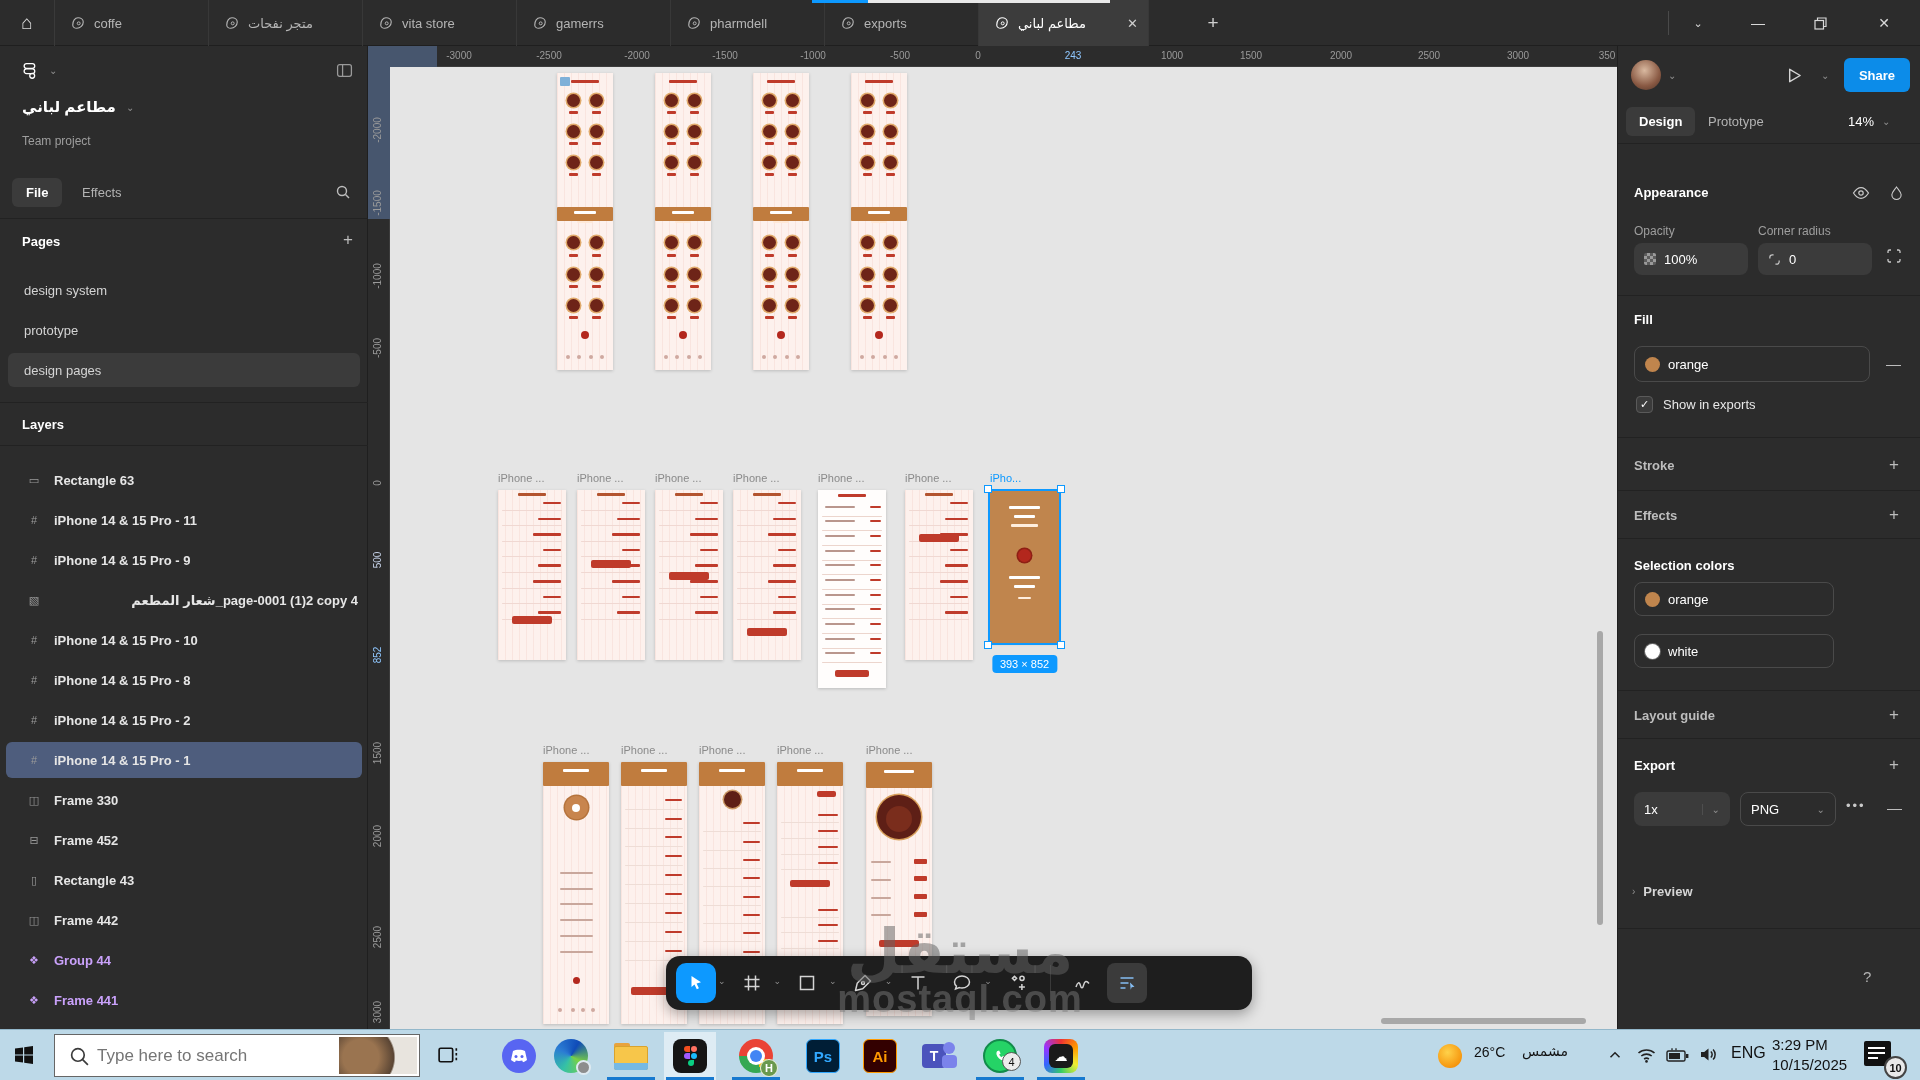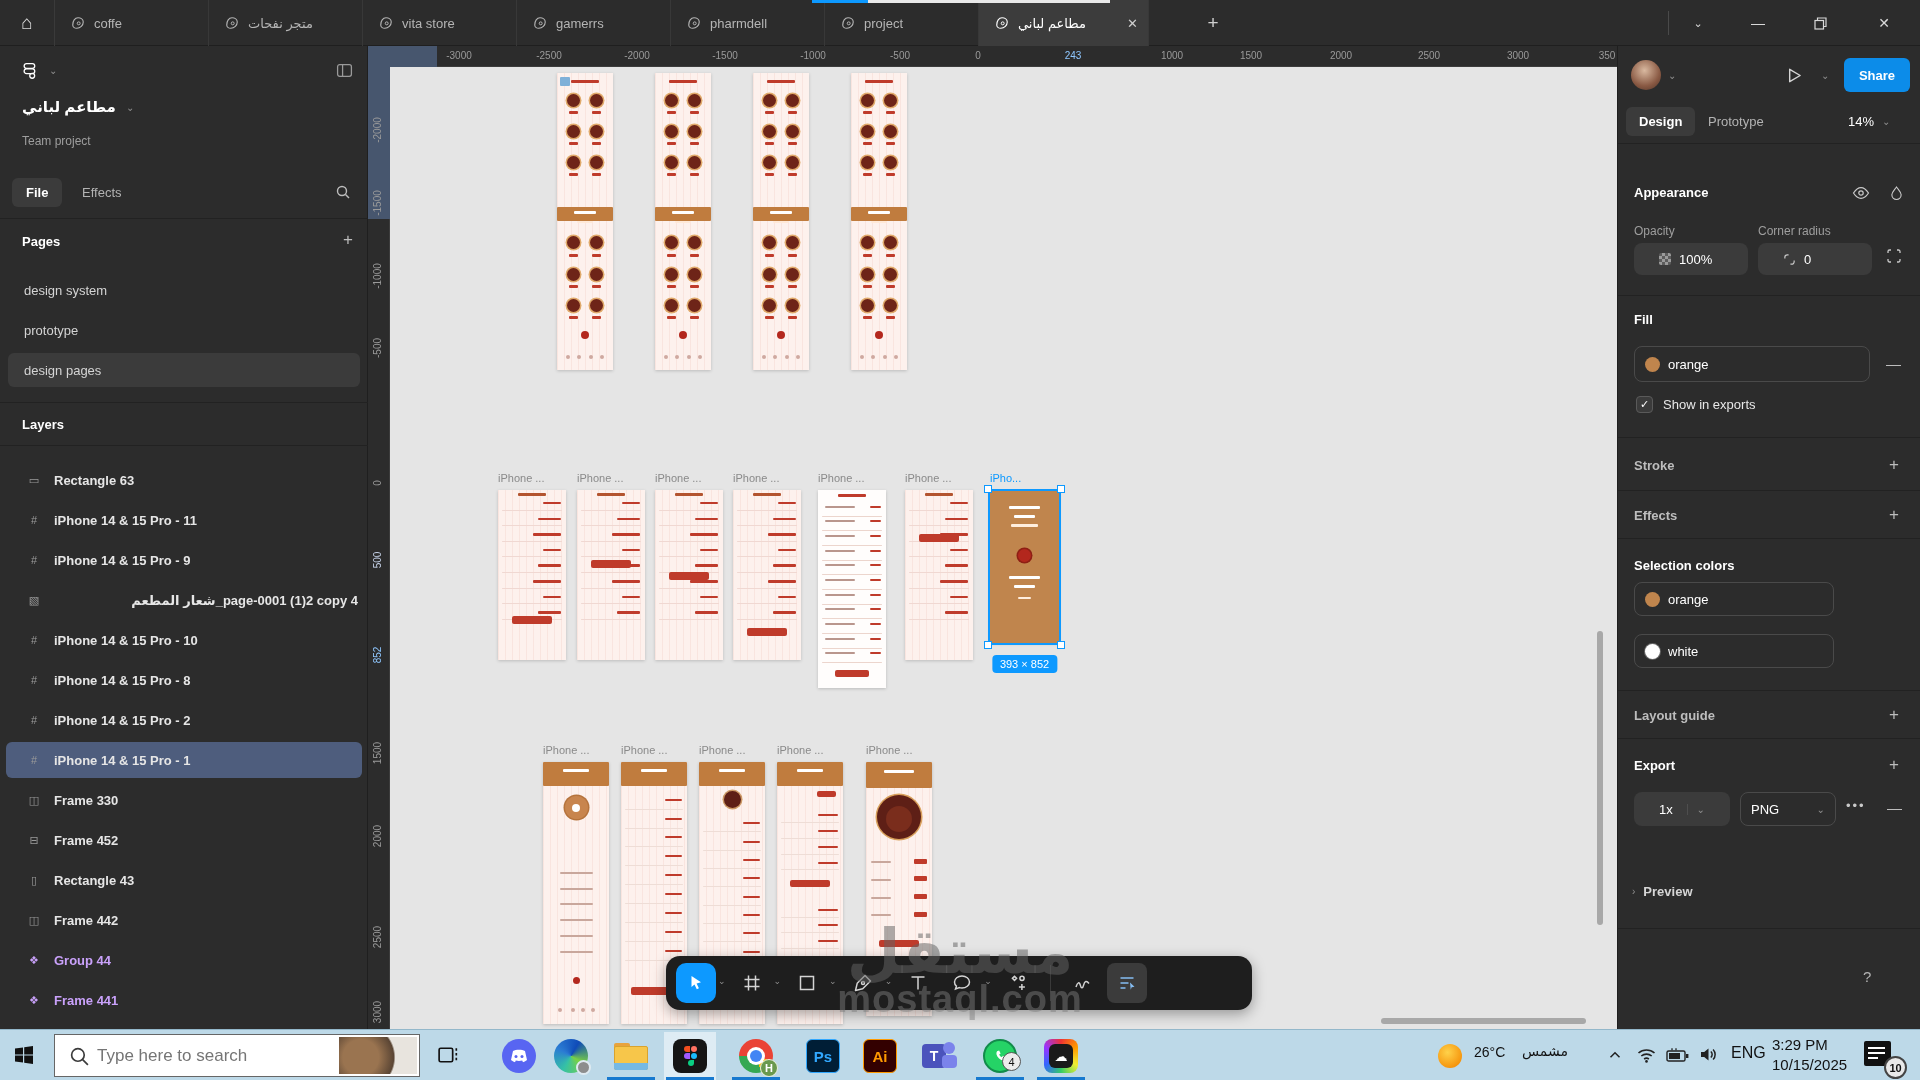--- a/index.html
+++ b/index.html
@@ -35,21 +35,21 @@
   .layer-row .ltx { position:relative; z-index:1; overflow:hidden; white-space:nowrap; text-overflow:ellipsis; flex:1; }
   .layer-row.comp, .layer-row.comp .lic { color:#c9a1fa; }
   .layer-row.alignright .ltx { text-align:right; direction:rtl; }
 
   
   #right-sidebar { position:absolute; left:1617px; top:46px; width:303px; height:983px; background:#2c2c2c; border-left:1px solid #1f1f1f; }
   .rsb-divider { position:absolute; left:0; width:303px; height:1px; background:#222; }
   .sec-head { position:absolute; font-size:13px; font-weight:bold; color:#fff; }
   .sec-head.dim { color:#bdbdbd; font-weight:bold; }
   .plusbtn { position:absolute; color:#bdbdbd; font-size:17px; cursor:pointer; width:20px; text-align:center; }
-  .fieldbox { position:absolute; height:32px; background:#3b3b3b; border-radius:8px; display:flex; align-items:center; gap:8px; padding:0 25px; color:#fff; font-size:13px; cursor:pointer; }
+  .fieldbox { position:absolute; height:32px; background:#3b3b3b; border-radius:8px; display:flex; align-items:center; gap:8px; padding:0 10px; color:#fff; font-size:13px; cursor:pointer; }
   .outbox { position:absolute; border:1px solid #4a4a4a; border-radius:8px; display:flex; align-items:center; gap:8px; padding:0 10px; color:#fff; font-size:13px; cursor:pointer; }
   .swatchdot { width:15px; height:15px; border-radius:50%; flex:0 0 auto; }
   .chev { color:#8f8f8f; font-size:10px; }
   .minus { position:absolute; color:#bdbdbd; font-size:15px; cursor:pointer; }
 
   
   #canvas { position:absolute; left:368px; top:46px; width:1249px; height:983px; background:#e5e5e5; overflow:hidden; }
   #hruler { position:absolute; left:0; top:0; width:1249px; height:21px; background:#2c2c2c; border-bottom:1px solid #3c3c3c; z-index:20; }
   #vruler { position:absolute; left:0; top:21px; width:22px; height:962px; background:#2c2c2c; border-right:1px solid #3c3c3c; z-index:20; }
   .rlabel { position:absolute; font-size:10px; color:#9a9a9a; white-space:nowrap; }
@@ -141,21 +141,21 @@
             <path d="M10 2.5c4 0 7.5 2.6 7.5 6.2 0 4.8-4.2 8.8-9.3 8.8-3.2 0-5.7-2-5.7-4.8C2.5 7 5.5 2.5 10 2.5z" fill="none" stroke="currentColor" stroke-width="1.6"></path>
             <circle cx="11" cy="10.5" r="2.1" fill="none" stroke="currentColor" stroke-width="1.4"></circle>
           </svg>
           <span>pharmdell</span>
         </div>
         <div class="tab">
           <svg width="14" height="14" viewBox="0 0 20 20" style="color:currentColor">
             <path d="M10 2.5c4 0 7.5 2.6 7.5 6.2 0 4.8-4.2 8.8-9.3 8.8-3.2 0-5.7-2-5.7-4.8C2.5 7 5.5 2.5 10 2.5z" fill="none" stroke="currentColor" stroke-width="1.6"></path>
             <circle cx="11" cy="10.5" r="2.1" fill="none" stroke="currentColor" stroke-width="1.4"></circle>
           </svg>
-          <span>project</span>
+          <span>exports</span>
         </div>
         <div class="tab active">
           <svg width="14" height="14" viewBox="0 0 20 20" style="color:currentColor">
             <path d="M10 2.5c4 0 7.5 2.6 7.5 6.2 0 4.8-4.2 8.8-9.3 8.8-3.2 0-5.7-2-5.7-4.8C2.5 7 5.5 2.5 10 2.5z" fill="none" stroke="currentColor" stroke-width="1.6"></path>
             <circle cx="11" cy="10.5" r="2.1" fill="none" stroke="currentColor" stroke-width="1.4"></circle>
           </svg>
           <span>مطاعم لباني</span>
           <span class="close">✕</span>
         </div>
       </div>

